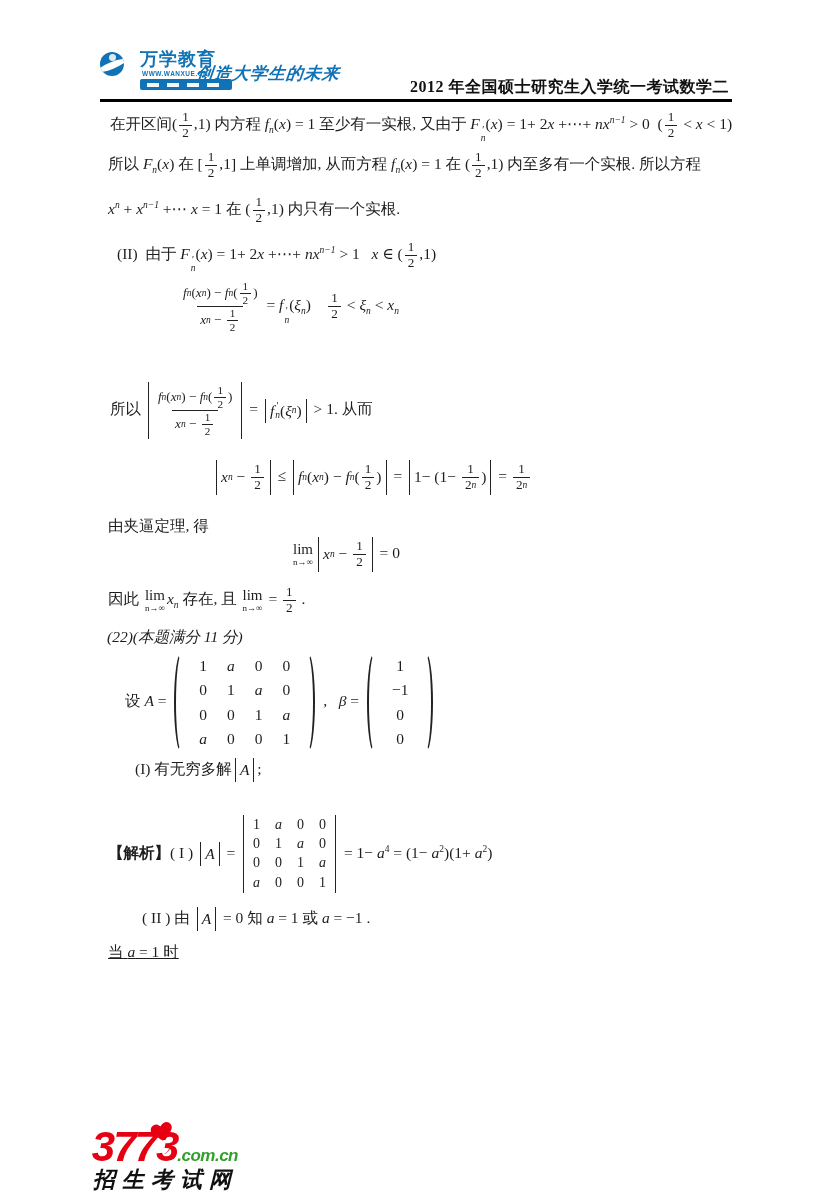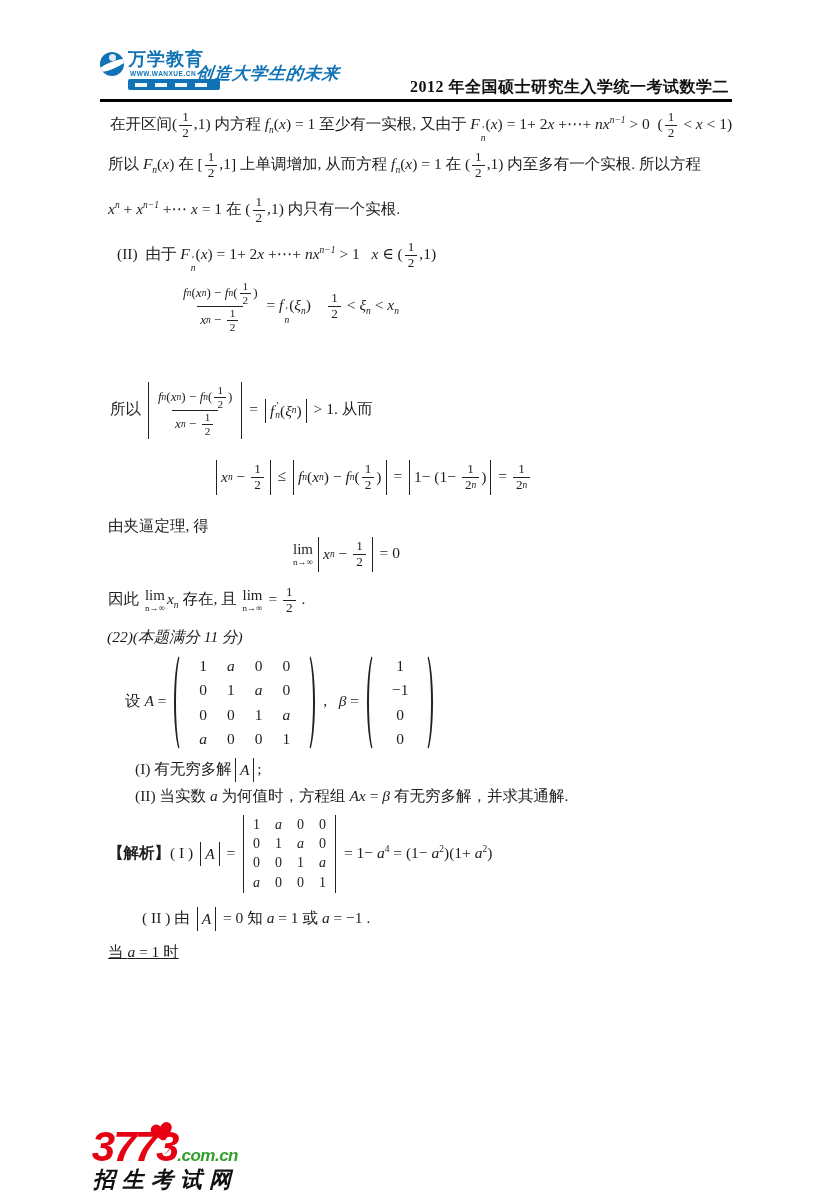--- a/index.html
+++ b/index.html
@@ -1,20 +1,20 @@
 <!DOCTYPE html>
 <html style="--brand_blue: #1173b5; --text: #1d1d1d; --rule: #000000; --wm_red: #e60012; --wm_green: #33a02c;"><head>
 <meta charset="utf-8">
 <style>
   html,body{margin:0;padding:0;background:#ffffff;}
   .page{position:relative;width:832px;height:1200px;background:#fff;margin:0 auto;overflow:hidden;
         font-family:"Liberation Serif","DejaVu Serif",serif;color:var(--text,#1d1d1d);}
 
   
-  .logo{position:absolute;left:100px;top:50px;display:flex;align-items:flex-start;gap:4px;}
+  .logo{position:absolute;left:100px;top:50px;display:flex;align-items:flex-start;gap:16px;}
   .globe{width:24px;height:24px;border-radius:50%;background:var(--brand_blue,#1173b5);
          position:relative;overflow:hidden;flex:none;margin-top:2px;}
   .globe::after{content:"";position:absolute;left:-3px;top:10px;width:30px;height:7px;background:#fff;
          border-radius:50%;transform:rotate(-22deg);}
   .globe::before{content:"";position:absolute;left:9px;top:2px;width:7px;height:7px;background:#fff;border-radius:50%;opacity:.85;}
   .logo-col{display:flex;flex-direction:column;}
   .brand{font-family:"Liberation Sans","DejaVu Sans",sans-serif;font-weight:bold;font-size:18px;
          color:var(--brand_blue,#1173b5);letter-spacing:1px;line-height:1;}
   .url{font-family:"Liberation Sans",sans-serif;font-size:6.5px;font-weight:bold;color:var(--brand_blue,#1173b5);
        letter-spacing:.5px;margin:2px 0 2px 2px;}
@@ -97,21 +97,20 @@
       <div class="fline" style="left: 117px; top: 240px;"><span class="tx">(II)  由于 </span><span class="it">F</span><span class="ss"><span>′</span><span class="it">n</span></span><span class="tx">(</span><span class="it">x</span><span class="tx">) = 1+ 2</span><span class="it">x</span><span class="tx"> +⋯+ </span><span class="it">nx</span><span class="sup it">n−1</span><span class="tx"> &gt; 1   </span><span class="it">x</span><span class="tx"> ∈ (</span><span class="fr"><span class="fn">1</span><span class="fd">2</span></span><span class="tx">,1)</span></div>
       <div class="fline" style="left: 178px; top: 280px;"><span class="fr"><span class="fn"><span class="it">f</span><span class="sub it">n</span><span class="tx">(</span><span class="it">x</span><span class="sub it">n</span><span class="tx">) − </span><span class="it">f</span><span class="sub it">n</span><span class="tx">(</span><span class="fr"><span class="fn">1</span><span class="fd">2</span></span><span class="tx">)</span></span><span class="fd"><span class="it">x</span><span class="sub it">n</span><span class="tx"> − </span><span class="fr"><span class="fn">1</span><span class="fd">2</span></span></span></span><span class="tx"> = </span><span class="it">f</span><span class="ss"><span>′</span><span class="it">n</span></span><span class="tx">(</span><span class="it">ξ</span><span class="sub it">n</span><span class="tx">)    </span><span class="fr"><span class="fn">1</span><span class="fd">2</span></span><span class="tx"> &lt; </span><span class="it">ξ</span><span class="sub it">n</span><span class="tx"> &lt; </span><span class="it">x</span><span class="sub it">n</span></div>
       <div class="fline" style="left: 110px; top: 382px;"><span class="tx">所以 </span><span class="ab"><span class="fr"><span class="fn"><span class="it">f</span><span class="sub it">n</span><span class="tx">(</span><span class="it">x</span><span class="sub it">n</span><span class="tx">) − </span><span class="it">f</span><span class="sub it">n</span><span class="tx">(</span><span class="fr"><span class="fn">1</span><span class="fd">2</span></span><span class="tx">)</span></span><span class="fd"><span class="it">x</span><span class="sub it">n</span><span class="tx"> − </span><span class="fr"><span class="fn">1</span><span class="fd">2</span></span></span></span></span><span class="tx"> = </span><span class="ab"><span class="it">f</span><span class="ss"><span>′</span><span class="it">n</span></span><span class="tx">(</span><span class="it">ξ</span><span class="sub it">n</span><span class="tx">)</span></span><span class="tx"> &gt; 1. 从而</span></div>
       <div class="fline" style="left: 213px; top: 460px;"><span class="ab"><span class="it">x</span><span class="sub it">n</span><span class="tx"> − </span><span class="fr"><span class="fn">1</span><span class="fd">2</span></span></span><span class="tx"> ≤ </span><span class="ab"><span class="it">f</span><span class="sub it">n</span><span class="tx">(</span><span class="it">x</span><span class="sub it">n</span><span class="tx">) − </span><span class="it">f</span><span class="sub it">n</span><span class="tx">(</span><span class="fr"><span class="fn">1</span><span class="fd">2</span></span><span class="tx">)</span></span><span class="tx"> = </span><span class="ab"><span class="tx">1− (1− </span><span class="fr"><span class="fn"><span class="tx">1</span></span><span class="fd"><span class="tx">2</span><span class="sup it">n</span></span></span><span class="tx">)</span></span><span class="tx"> = </span><span class="fr"><span class="fn"><span class="tx">1</span></span><span class="fd"><span class="tx">2</span><span class="sup it">n</span></span></span></div>
       <div class="fline" style="left: 108px; top: 516px; text-align: center;"><span class="tx">由夹逼定理, 得</span></div>
       <div class="fline" style="left: 291px; top: 537px;"><span class="lm"><span class="top">lim</span><span class="bot">n→∞</span></span><span class="ab"><span class="it">x</span><span class="sub it">n</span><span class="tx"> − </span><span class="fr"><span class="fn">1</span><span class="fd">2</span></span></span><span class="tx"> = 0</span></div>
       <div class="fline" style="left: 108px; top: 585px;"><span class="tx">因此 </span><span class="lm"><span class="top">lim</span><span class="bot">n→∞</span></span><span class="it">x</span><span class="sub it">n</span><span class="tx"> 存在, 且 </span><span class="lm"><span class="top">lim</span><span class="bot">n→∞</span></span><span class="tx"> = </span><span class="fr"><span class="fn">1</span><span class="fd">2</span></span><span class="tx"> .</span></div>
       <div class="fline" style="left: 107px; top: 627px; font-style: italic;"><span class="tx">(22)(本题满分 11 分)</span></div>
       <div class="fline" style="left: 125px; top: 652px;"><span class="tx">设 </span><span class="it">A</span><span class="tx"> = </span><span class="mt"><span class="pl"></span><span class="mg" style="grid-template-columns: repeat(4, auto);"><span>1</span><span class="it">a</span><span>0</span><span>0</span><span>0</span><span>1</span><span class="it">a</span><span>0</span><span>0</span><span>0</span><span>1</span><span class="it">a</span><span class="it">a</span><span>0</span><span>0</span><span>1</span></span><span class="pr"></span></span><span class="tx"> ,   </span><span class="it">β</span><span class="tx"> = </span><span class="mt"><span class="pl"></span><span class="mg" style="grid-template-columns: repeat(1, auto);"><span>1</span><span>−1</span><span>0</span><span>0</span></span><span class="pr"></span></span></div>
       <div class="fline" style="left: 135px; top: 758px;"><span class="tx">(I) 有无穷多解</span><span class="ab"><span class="it">A</span></span><span class="tx">;</span></div>
-      <div class="fline" style="left: 135px; top: 786px;"><span class="tx">(II) 当实数 </span><span class="it">a</span><span class="tx"> 为何值时，方程组 </span><span class="it">Ax</span><span class="tx"> = </span><span class="it">β</span><span class="tx"> 有无穷多解，并求其通解.</span></div>
       <div class="fline" style="left: 108px; top: 815px;"><span class="bd">【解析】</span><span class="tx">( I ) </span><span class="ab"><span class="it">A</span></span><span class="tx"> = </span><span class="mt sm"><span class="vb-l"></span><span class="mg" style="grid-template-columns: repeat(4, auto);"><span>1</span><span class="it">a</span><span>0</span><span>0</span><span>0</span><span>1</span><span class="it">a</span><span>0</span><span>0</span><span>0</span><span>1</span><span class="it">a</span><span class="it">a</span><span>0</span><span>0</span><span>1</span></span><span class="vb-r"></span></span><span class="tx"> = 1− </span><span class="it">a</span><span class="sup">4</span><span class="tx"> = (1− </span><span class="it">a</span><span class="sup">2</span><span class="tx">)(1+ </span><span class="it">a</span><span class="sup">2</span><span class="tx">)</span></div>
       <div class="fline" style="left: 108px; top: 907px; margin-left: 34px;"><span class="tx">( II ) 由 </span><span class="ab"><span class="it">A</span></span><span class="tx"> = 0 知 </span><span class="it">a</span><span class="tx"> = 1 或 </span><span class="it">a</span><span class="tx"> = −1 .</span></div>
       <div class="fline" style="left: 108px; top: 942px; text-decoration: underline;"><span class="tx">当 </span><span class="it">a</span><span class="tx"> = 1 时</span></div>
     </main>
 
 
   <div class="watermark">
     <span class="wm-num">3773</span><span class="wm-dom">.com.cn</span>
     <span class="wm-heart"></span>
     <span class="wm-string"></span>

